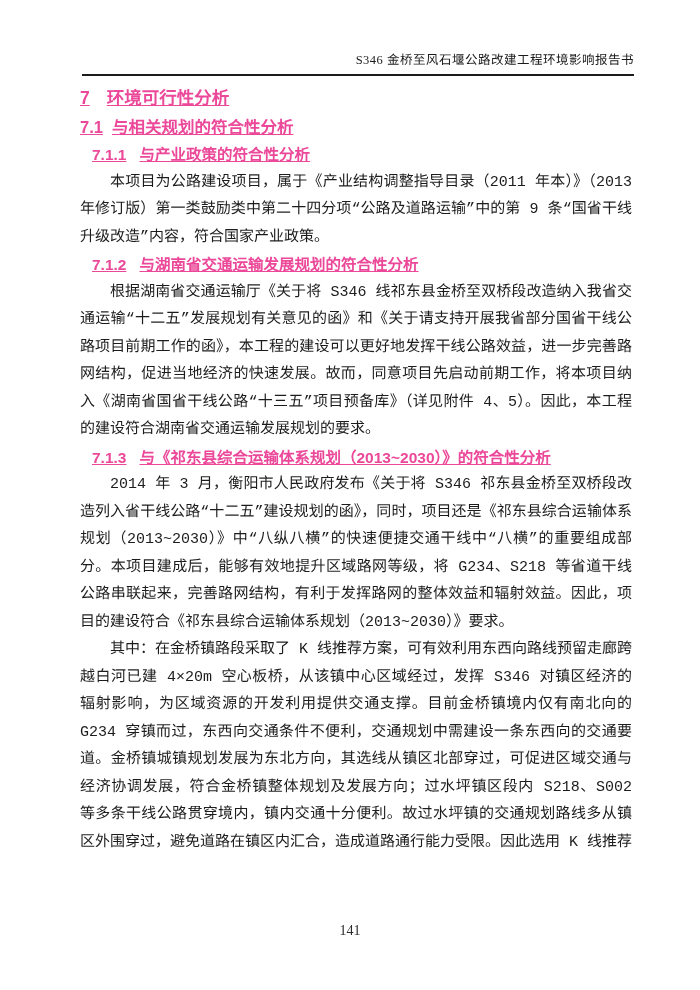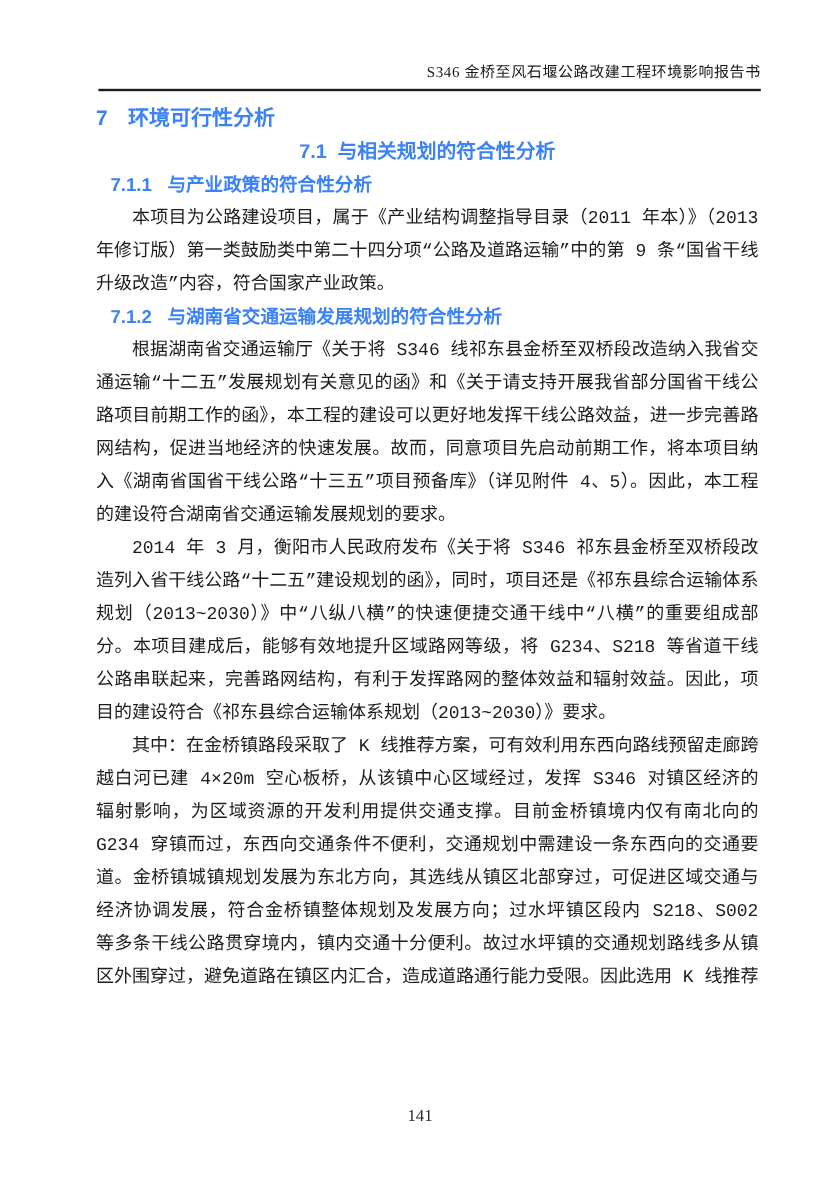--- a/index.html
+++ b/index.html
@@ -30,32 +30,32 @@
   }
   .content {
     position: absolute;
     top: 84px;
     left: 80px;
     right: 68px;
   }
   h1, h2, h3 {
     font-family: "Liberation Sans", "DejaVu Sans", sans-serif;
     font-weight: bold;
-    color: #3b82f6;
+    color: #ec4899;
+    text-decoration: underline;
   }
   h1 {
     font-size: 17.5px;
     line-height: 28px;
     margin: 0 0 1px 0;
   }
   h2 {
     font-size: 16.5px;
     line-height: 28px;
     margin: 0;
-    text-align: center;
   }
   h3 {
     font-size: 15.5px;
     line-height: 27.5px;
     margin: 0;
     font-weight: 600;
   }
   .num-1 { margin-right: 17px; }
   .num-2 { margin-right: 9px; }
   .num-3 { margin-right: 13px; margin-left: 12px; }
@@ -106,20 +106,23 @@
     </section>
 
     <section>
       <h3>
         <span class="num-3">7.1.2</span><span>与湖南省交通运输发展规划的符合性分析</span>
       </h3>
       <p>根据湖南省交通运输厅《关于将 S346 线祁东县金桥至双桥段改造纳入我省交通运输“十二五”发展规划有关意见的函》和《关于请支持开展我省部分国省干线公路项目前期工作的函》，本工程的建设可以更好地发挥干线公路效益，进一步完善路网结构，促进当地经济的快速发展。故而，同意项目先启动前期工作，将本项目纳入《湖南省国省干线公路“十三五”项目预备库》（详见附件 4、5）。因此，本工程的建设符合湖南省交通运输发展规划的要求。</p>
     </section>
 
     <section>
+      <h3>
+        <span class="num-3">7.1.3</span><span>与《祁东县综合运输体系规划（2013~2030）》的符合性分析</span>
+      </h3>
       <p>2014 年 3 月，衡阳市人民政府发布《关于将 S346 祁东县金桥至双桥段改造列入省干线公路“十二五”建设规划的函》，同时，项目还是《祁东县综合运输体系规划（2013~2030）》中“八纵八横”的快速便捷交通干线中“八横”的重要组成部分。本项目建成后，能够有效地提升区域路网等级，将 G234、S218 等省道干线公路串联起来，完善路网结构，有利于发挥路网的整体效益和辐射效益。因此，项目的建设符合《祁东县综合运输体系规划（2013~2030）》要求。</p>
     </section>
 
     <section>
       <p>其中：在金桥镇路段采取了 K 线推荐方案，可有效利用东西向路线预留走廊跨越白河已建 4×20m 空心板桥，从该镇中心区域经过，发挥 S346 对镇区经济的辐射影响，为区域资源的开发利用提供交通支撑。目前金桥镇境内仅有南北向的 G234 穿镇而过，东西向交通条件不便利，交通规划中需建设一条东西向的交通要道。金桥镇城镇规划发展为东北方向，其选线从镇区北部穿过，可促进区域交通与经济协调发展，符合金桥镇整体规划及发展方向；过水坪镇区段内 S218、S002 等多条干线公路贯穿境内，镇内交通十分便利。故过水坪镇的交通规划路线多从镇区外围穿过，避免道路在镇区内汇合，造成道路通行能力受限。因此选用 K 线推荐</p>
     </section>
 
   </div>
 
   <div class="footer">141</div>

